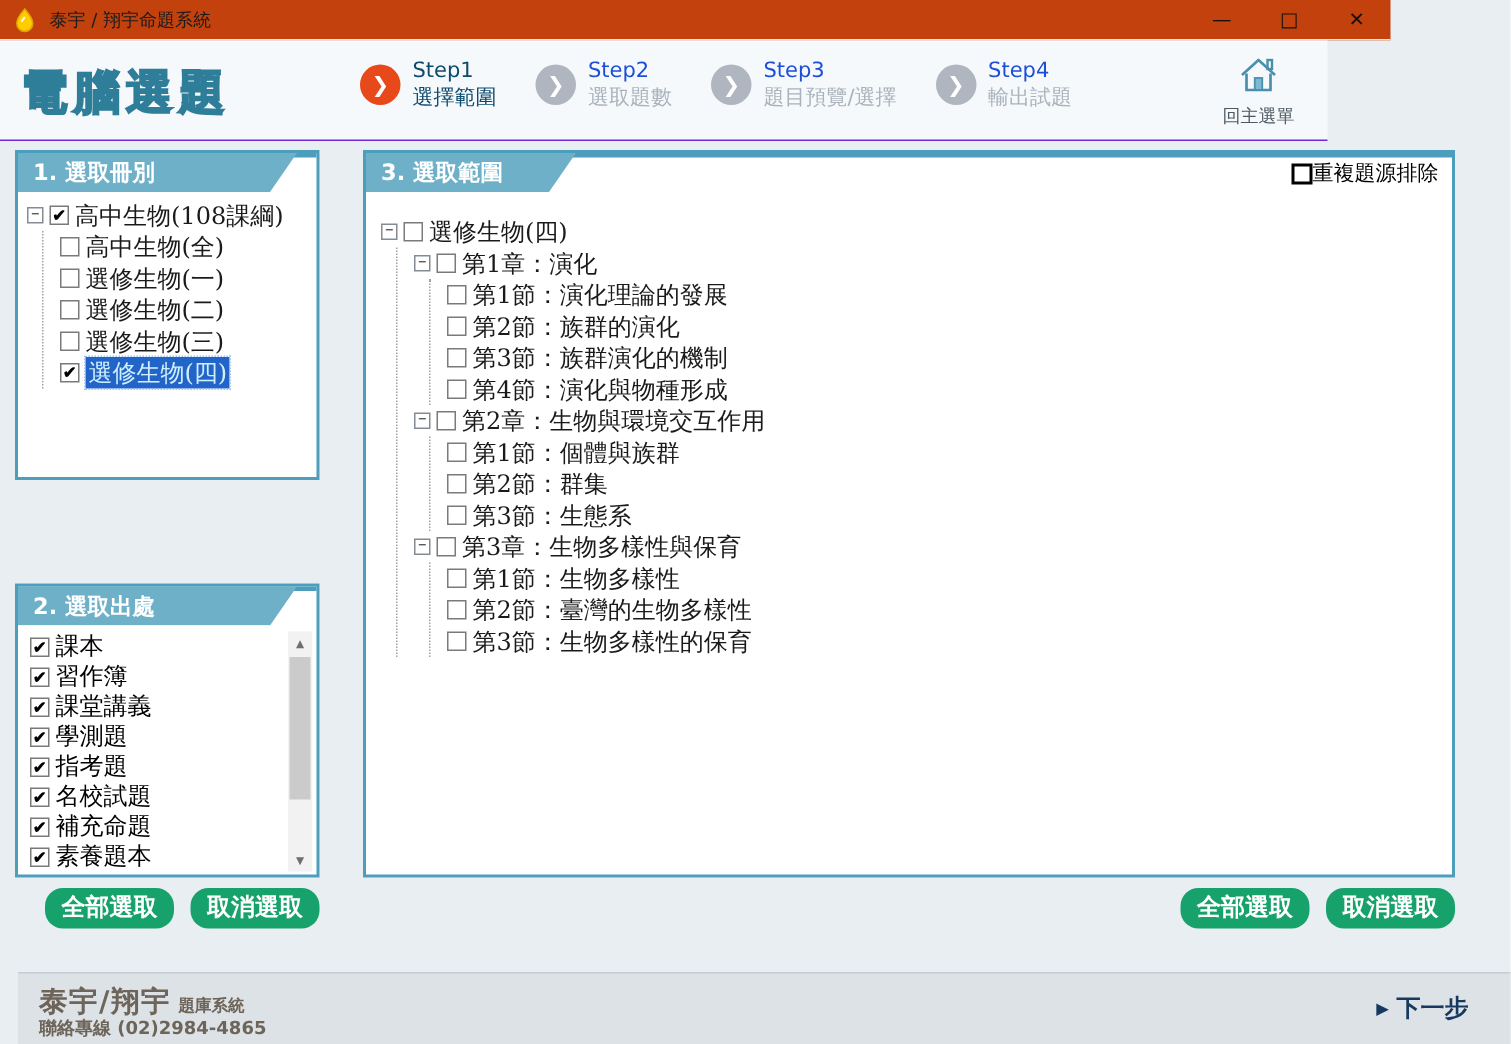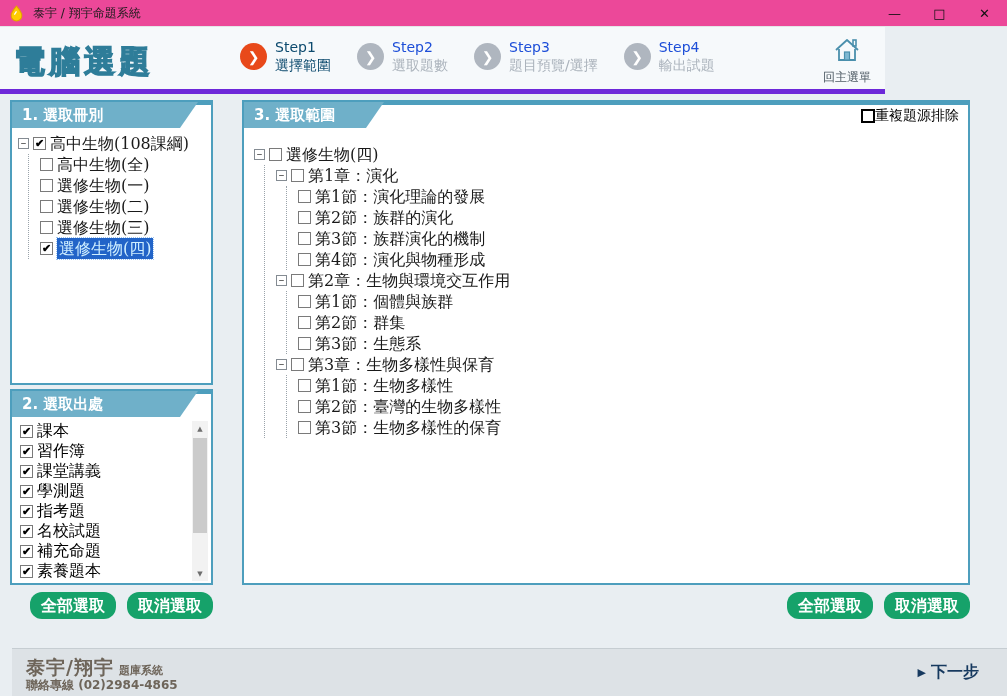--- a/index.html
+++ b/index.html
@@ -1,45 +1,45 @@
 <!DOCTYPE html>
 <html><head>
 <meta charset="utf-8">
 <style>
   * { margin:0; padding:0; box-sizing:border-box; }
   html,body { width:1007px; height:696px; }
   body { font-family:"DejaVu Sans","Liberation Sans",sans-serif; background:#E9EEF2; position:relative; overflow:hidden; }
 
   
-  .titlebar { position:absolute; left:0; top:0; width:1007px; height:27px; background:#ec4899; border-bottom:1px solid #e4e6e8; display:flex; align-items:center; }
+  .titlebar { position:absolute; left:0; top:0; width:927px; height:27px; background:#c2410c; border-bottom:1px solid #e4e6e8; display:flex; align-items:center; }
   .titlebar .app-icon { margin-left:8px; width:17px; height:17px; }
   .titlebar .tb-title { margin-left:8px; font-size:12px; color:#1b1b1b; }
   .win-controls { margin-left:auto; display:flex; align-items:center; height:100%; }
   .win-btn { width:45px; height:100%; display:flex; align-items:center; justify-content:center; font-size:13px; color:#111; cursor:pointer; }
 
   
-  .header { position:absolute; left:0; top:27px; width:885px; height:67px; background:#F6F9FB; border-bottom:5px solid #6d28d9; }
+  .header { position:absolute; left:0; top:27px; width:885px; height:67px; background:#F6F9FB; border-bottom:1px solid #6d28d9; }
   .page-title { position:absolute; left:14px; top:14px; font-size:31px; font-weight:bold; letter-spacing:4px; color:#9CC6D4; -webkit-text-stroke:1.4px #2E7D99; }
   .steps { position:absolute; left:240px; top:12px; display:flex; align-items:center; gap:12px; }
   .step { display:flex; align-items:center; gap:8px; margin-right:14px; }
   .step-circle { width:27px; height:27px; border-radius:50%; display:flex; align-items:center; justify-content:center; color:#fff; font-size:14px; font-weight:bold; background:#AFB6BF; }
   .step.active .step-circle { background:#E8491A; }
   .step-text { display:flex; flex-direction:column; line-height:1.25; }
   .step-name { font-size:14px; color:#1d4ed8; }
   .step-sub { font-size:14px; color:#AAB2BB; }
   .step.active .step-name, .step.active .step-sub { color:#0c4a6e; }
-  .home { position:absolute; right:12px; top:10px; width:52px; text-align:center; cursor:pointer; }
+  .home { position:absolute; right:20px; top:10px; width:52px; text-align:center; cursor:pointer; }
   .home-label { font-size:12px; color:#4d5a63; display:block; margin-top:2px; }
 
   
   .panel { position:absolute; background:#ffffff; border:2px solid #4D9EBD; }
   .panel-head { position:relative; height:26px; }
   .panel-head::before { content:""; position:absolute; left:0; top:0; right:0; height:3px; background:#4D9EBD; }
   .band { position:absolute; left:0; top:0; height:26px; background:#6FB0C9; clip-path:polygon(0 0,100% 0,calc(100% - 18px) 100%,0 100%); color:#fff; font-size:15px; font-weight:bold; line-height:27px; padding-left:10px; }
-  #panel1 { left:10px; top:100px; width:203px; height:285px; }
+  #panel1 { left:10px; top:100px; width:203px; height:220px; }
   #panel1 .band { width:186px; }
   #panel2 { left:10px; top:389px; width:203px; height:196px; }
   #panel2 .band { width:186px; }
   #panel3 { left:242px; top:100px; width:728px; height:485px; }
   #panel3 .band { width:140px; }
 
   
   .tree { font-family:"DejaVu Serif","Liberation Serif",serif; font-size:16px; color:#1a1a1a; padding:5px 4px 4px 6px; }
   .t-row { display:flex; align-items:center; gap:4px; line-height:21px; white-space:nowrap; cursor:pointer; }
   .t-children { margin-left:10px; border-left:1px dotted #9aa3aa; padding-left:0; }

